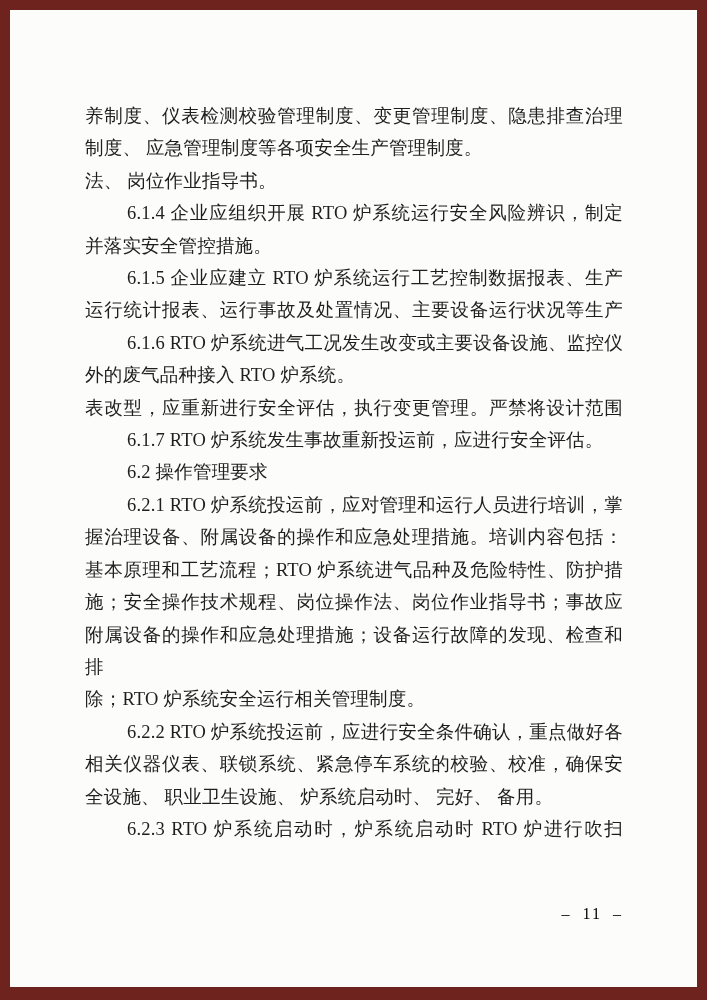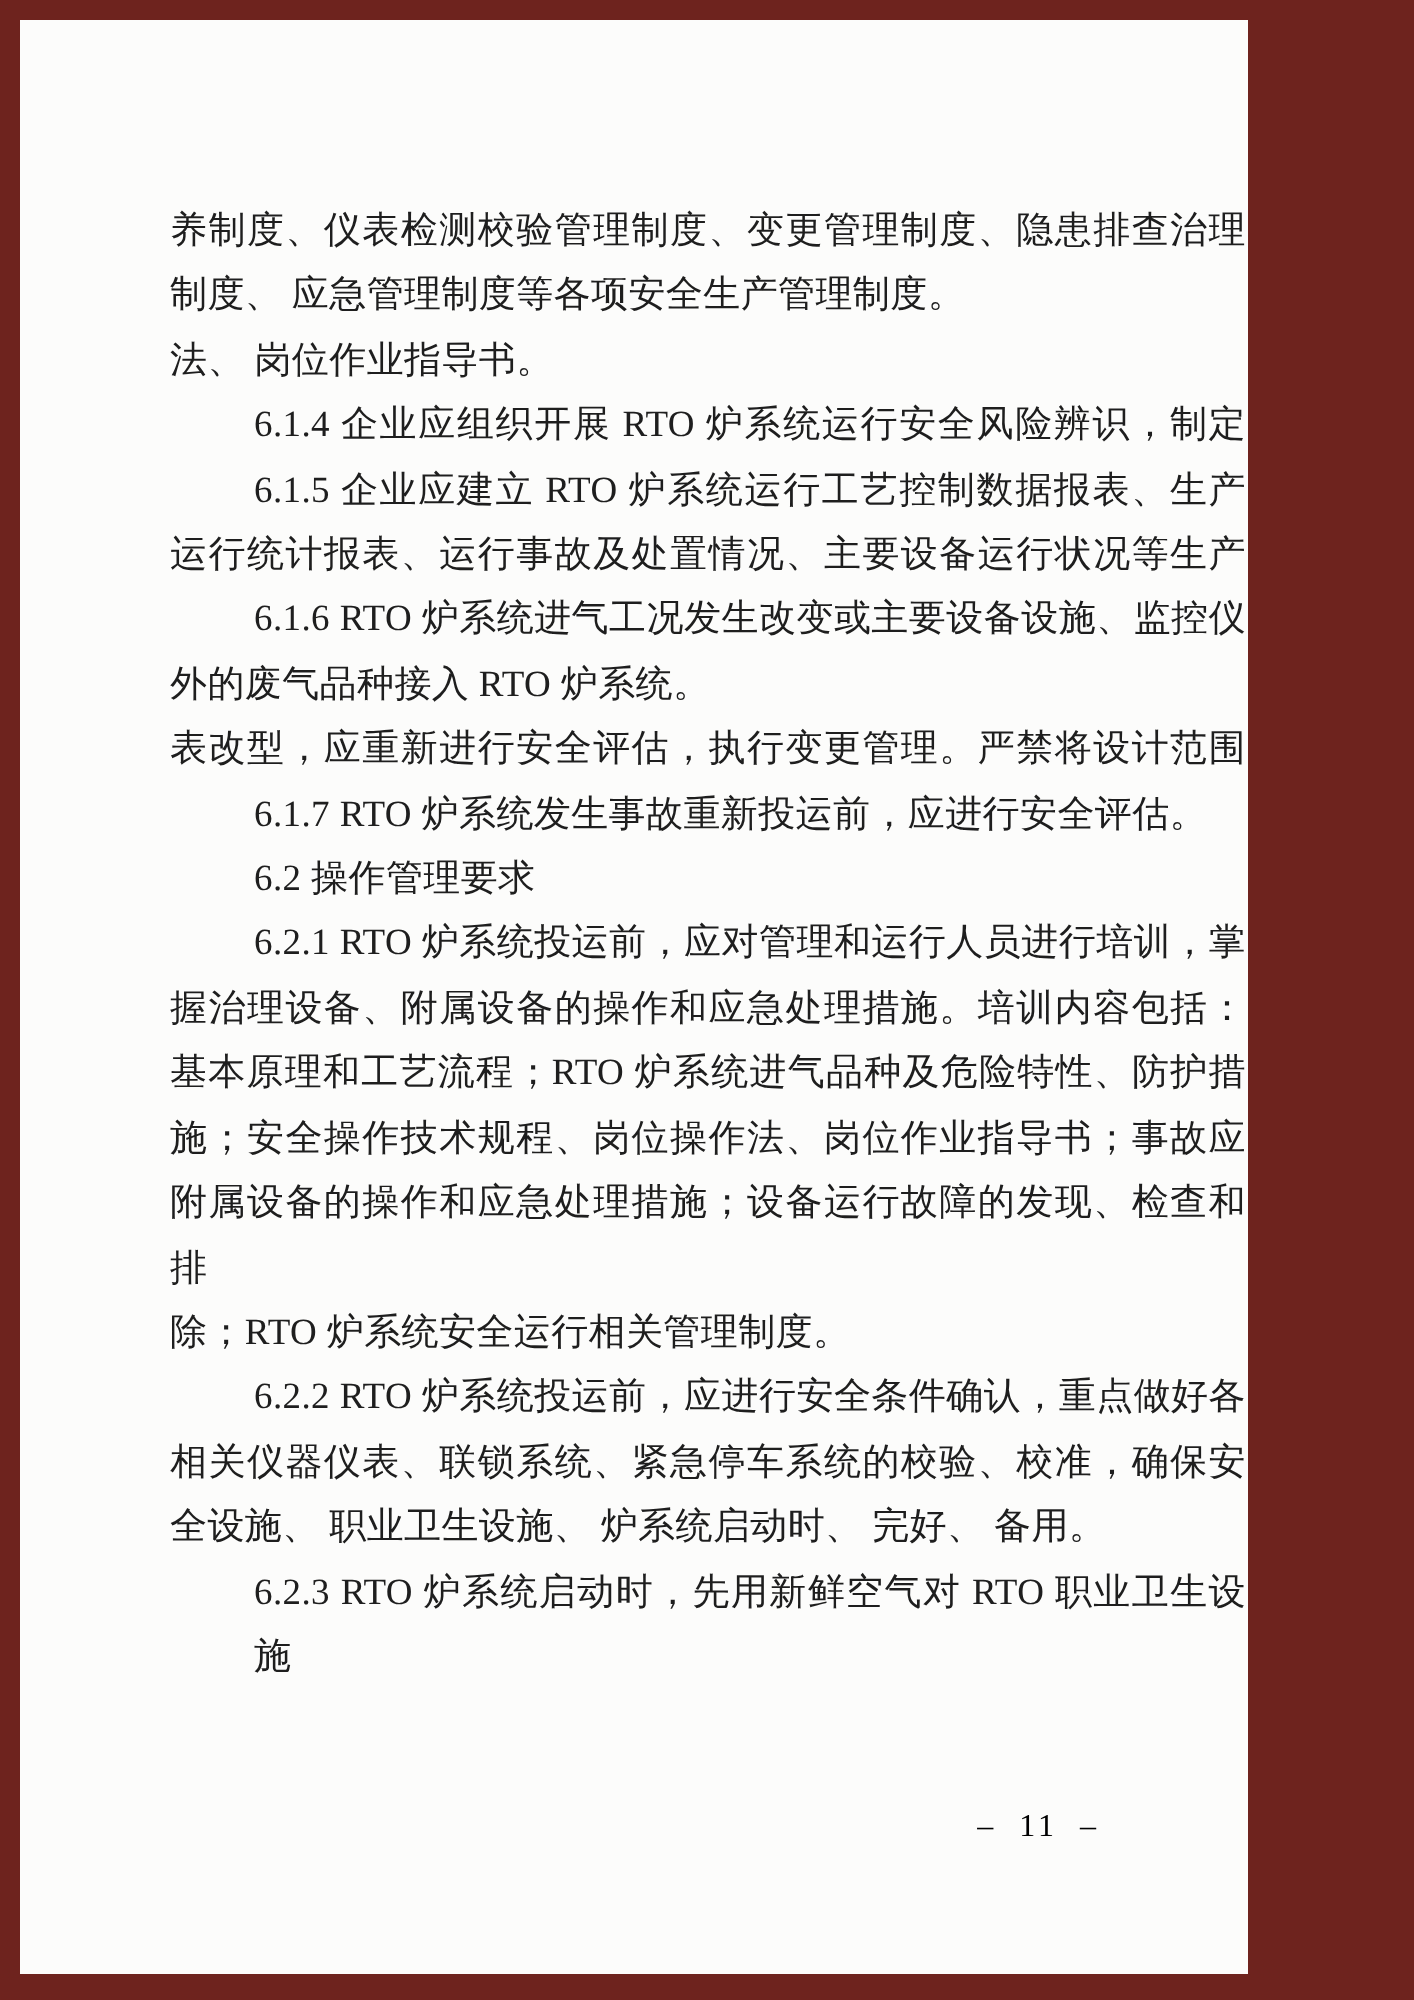--- a/index.html
+++ b/index.html
@@ -8,21 +8,21 @@
     height: 1000px;
     position: relative;
     background: #6e231e;
     font-family: "Liberation Serif", "DejaVu Serif", serif;
     overflow: hidden;
   }
   .page {
     position: absolute;
     left: 10px;
     top: 10px;
-    width: 614px;
+    width: 687px;
     height: 977px;
     background: #fcfcfb;
   }
   .text-block {
     position: absolute;
     left: 75px;   
     top: 90px;    
     width: 538px;
     font-size: 18.5px;
     line-height: 32.4px;
@@ -53,32 +53,33 @@
 </head>
 <body style="background: rgb(110, 35, 30);">
 
 <div class="page" style="background: rgb(252, 252, 251);">
   <div class="text-block" style="color: rgb(30, 30, 30);">
 
   <div class="line fill">养制度、仪表检测校验管理制度、变更管理制度、隐患排查治理</div>
       <div class="line">制度、 应急管理制度等各项安全生产管理制度。</div>
       <div class="line">法、 岗位作业指导书。</div>
       <div class="line indent fill">6.1.4 企业应组织开展 RTO 炉系统运行安全风险辨识，制定</div>
+      <div class="line">并落实安全管控措施。</div>
       <div class="line indent fill">6.1.5 企业应建立 RTO 炉系统运行工艺控制数据报表、生产</div>
       <div class="line fill">运行统计报表、运行事故及处置情况、主要设备运行状况等生产</div>
       <div class="line indent fill">6.1.6 RTO 炉系统进气工况发生改变或主要设备设施、监控仪</div>
       <div class="line">外的废气品种接入 RTO 炉系统。</div>
       <div class="line fill">表改型，应重新进行安全评估，执行变更管理。严禁将设计范围</div>
       <div class="line indent">6.1.7 RTO 炉系统发生事故重新投运前，应进行安全评估。</div>
       <div class="line indent">6.2 操作管理要求</div>
       <div class="line indent fill">6.2.1 RTO 炉系统投运前，应对管理和运行人员进行培训，掌</div>
       <div class="line fill">握治理设备、附属设备的操作和应急处理措施。培训内容包括：</div>
       <div class="line fill">基本原理和工艺流程；RTO 炉系统进气品种及危险特性、防护措</div>
       <div class="line fill">施；安全操作技术规程、岗位操作法、岗位作业指导书；事故应</div>
       <div class="line fill">附属设备的操作和应急处理措施；设备运行故障的发现、检查和排</div>
       <div class="line">除；RTO 炉系统安全运行相关管理制度。</div>
       <div class="line indent fill">6.2.2 RTO 炉系统投运前，应进行安全条件确认，重点做好各</div>
       <div class="line fill">相关仪器仪表、联锁系统、紧急停车系统的校验、校准，确保安</div>
       <div class="line">全设施、 职业卫生设施、 炉系统启动时、 完好、 备用。</div>
-      <div class="line indent fill">6.2.3 RTO 炉系统启动时，先用新鲜空气对 RTO 职业卫生设施</div>
+      <div class="line indent fill">6.2.3 RTO 炉系统启动时，炉系统启动时 RTO 炉进行吹扫</div>
     </div>
   <div class="page-number">– 11 –</div>
 </div>
 
 </body></html>

